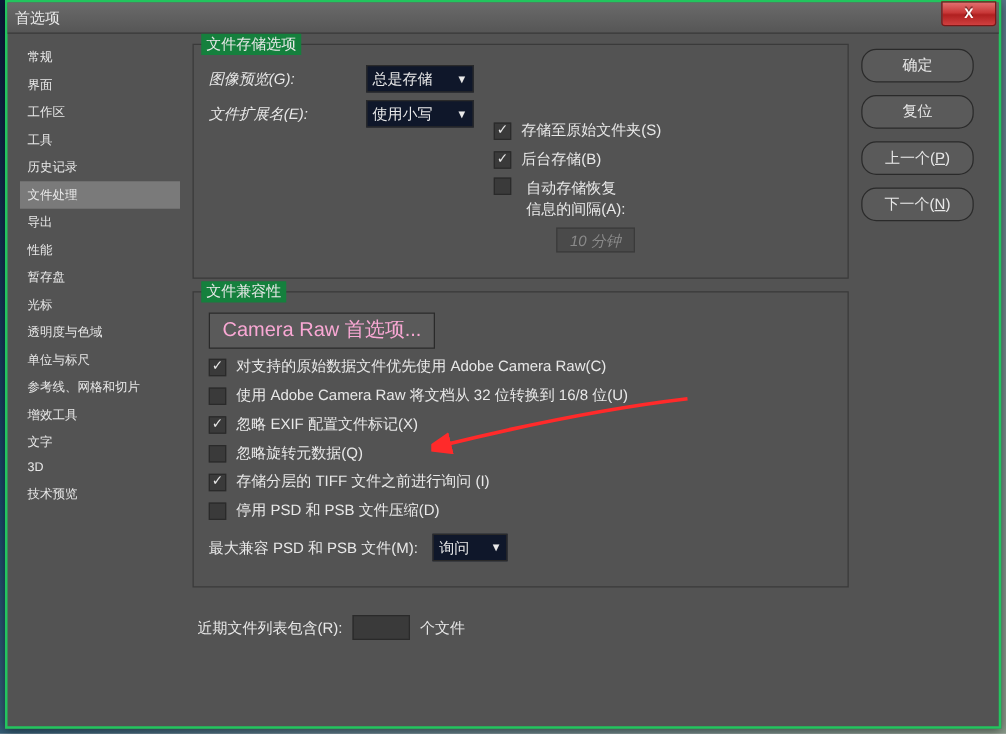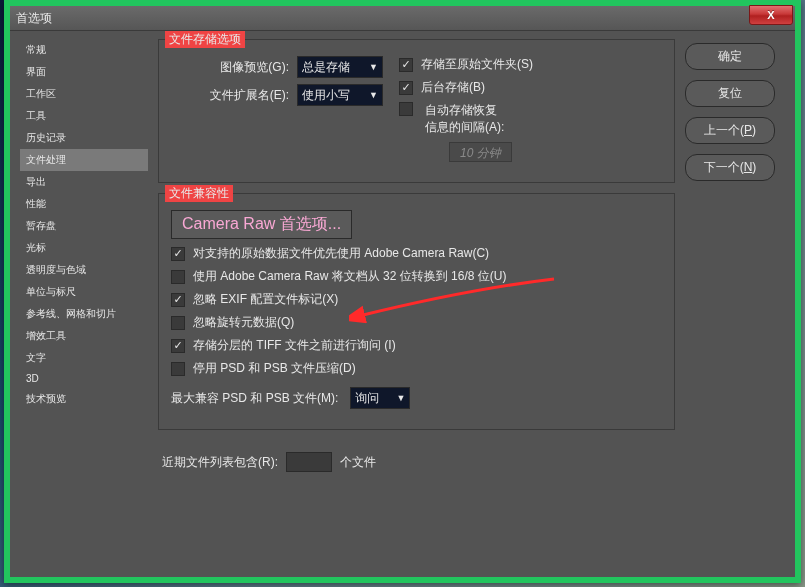--- a/index.html
+++ b/index.html
@@ -1,30 +1,30 @@
 <!DOCTYPE html>
 <html><head>
 <meta charset="utf-8">
 <style>
 * { box-sizing: border-box; margin: 0; padding: 0; font-family: "Microsoft YaHei", Tahoma, sans-serif; }
 body { background: linear-gradient(135deg,#0a1a3a 0%,#1a4a6a 30%,#5a7a8a 60%,#8a9a8a 100%); width:805px; height:587px; overflow:hidden; }
-.window { position:absolute; left:4px; top:0; width:797px; height:583px; background:#535353; border:6px solid #22c55e; box-shadow:0 2px 8px rgba(0,0,0,.5); }
+.window { position:absolute; left:4px; top:0; width:797px; height:583px; background:#535353; border:2px solid #22c55e; box-shadow:0 2px 8px rgba(0,0,0,.5); }
 .titlebar { height:25px; background:linear-gradient(#6a6a6a,#565656); display:flex; align-items:center; padding:0 6px; border-bottom:1px solid #3a3a3a; position:relative; }
 .titlebar-text { color:#e8e8e8; font-size:12px; flex:1; }
 .close-btn { position:absolute; right:2px; top:-1px; width:44px; height:20px; background:linear-gradient(#e27070,#c83838 45%,#b02020 55%,#d04040); border:1px solid #7a1818; border-radius:0 0 3px 3px; display:flex; align-items:center; justify-content:center; cursor:pointer; }
 .close-btn span { color:#fff; font-size:11px; font-weight:bold; text-shadow:0 -1px 0 rgba(0,0,0,.4); }
 .content { display:flex; height:calc(100% - 25px); padding:8px 10px; gap:10px; }
 .sidebar { width:128px; background:#535353; }
 .sidebar-item { color:#e8e8e8; font-size:10px; padding:4px 6px; cursor:pointer; }
 .sidebar-item.selected { background:#7a7a7a; }
 .main { flex:1; display:flex; flex-direction:column; gap:10px; }
 .fieldset { border:1px solid #3a3a3a; padding:10px 12px 14px; position:relative; }
-.fieldset-label { position:absolute; top:-9px; left:6px; background:#ef4444; color:#e8e8e8; font-size:12px; padding:0 4px; }
+.fieldset-label { position:absolute; top:-9px; left:6px; background:#15803d; color:#e8e8e8; font-size:12px; padding:0 4px; }
 .row { display:flex; align-items:center; margin:6px 0; gap:8px; }
-.label-right { color:#e8e8e8; font-size:12px; text-align:right; width:118px; }
+.label-right { color:#e8e8e8; font-size:12px; width:118px;font-style:italic; }
 .select { background:#0f172a; border:1px solid #2a2a2a; color:#e8e8e8; font-size:12px; padding:1px 4px; height:22px; display:flex; align-items:center; justify-content:space-between; cursor:pointer; min-width:86px; }
 .select .arrow { font-size:9px; margin-left:6px; }
 .checkbox { width:14px; height:14px; border:1px solid #2a2a2a; background:#3a3a3a; display:inline-flex; align-items:center; justify-content:center; cursor:pointer; flex-shrink:0; }
 .checkbox.checked::after { content:"✓"; color:#e8e8e8; font-size:11px; line-height:1; }
 .cb-label { color:#e8e8e8; font-size:12px; }
 .sub-text { color:#e8e8e8; font-size:12px; }
 .input-box { background:#3a3a3a; border:1px solid #2a2a2a; color:#e8e8e8; font-size:12px; padding:2px 22px; height:20px; width:34px; text-align:right; }
 .disabled-box { background:#4a4a4a; border:1px solid #3a3a3a; color:#8a8a8a; font-size:12px; padding:2px 10px; height:20px; display:inline-block;font-style:italic; }
 .btn { background:#5a5a5a; border:1px solid #2a2a2a; border-radius:12px; color:#e8e8e8; font-size:12px; padding:4px 0; cursor:pointer; width:90px; text-align:center; }
 .btn-sm { background:#5a5a5a; border:1px solid #2a2a2a; color:#f9a8d4; font-size:16px; padding:3px 10px; cursor:pointer; display:inline-block;text-align:right; }
@@ -78,21 +78,21 @@
               </div>
             </div>
             <div class="row">
               <span class="label-right">文件扩展名(E):</span>
               <div class="select">
                 <span>使用小写</span>
                 <span class="arrow">▼</span>
               </div>
             </div>
           </div>
-          <div style="flex:1;">
+          <div style="flex:1;margin-top:44px;">
             <div class="row">
               <span class="checkbox checked"></span>
               <span class="cb-label">存储至原始文件夹(S)</span>
             </div>
             <div class="row">
               <span class="checkbox checked"></span>
               <span class="cb-label">后台存储(B)</span>
             </div>
             <div class="row" style="align-items:flex-start;gap:12px;">
               <span class="checkbox"></span>

